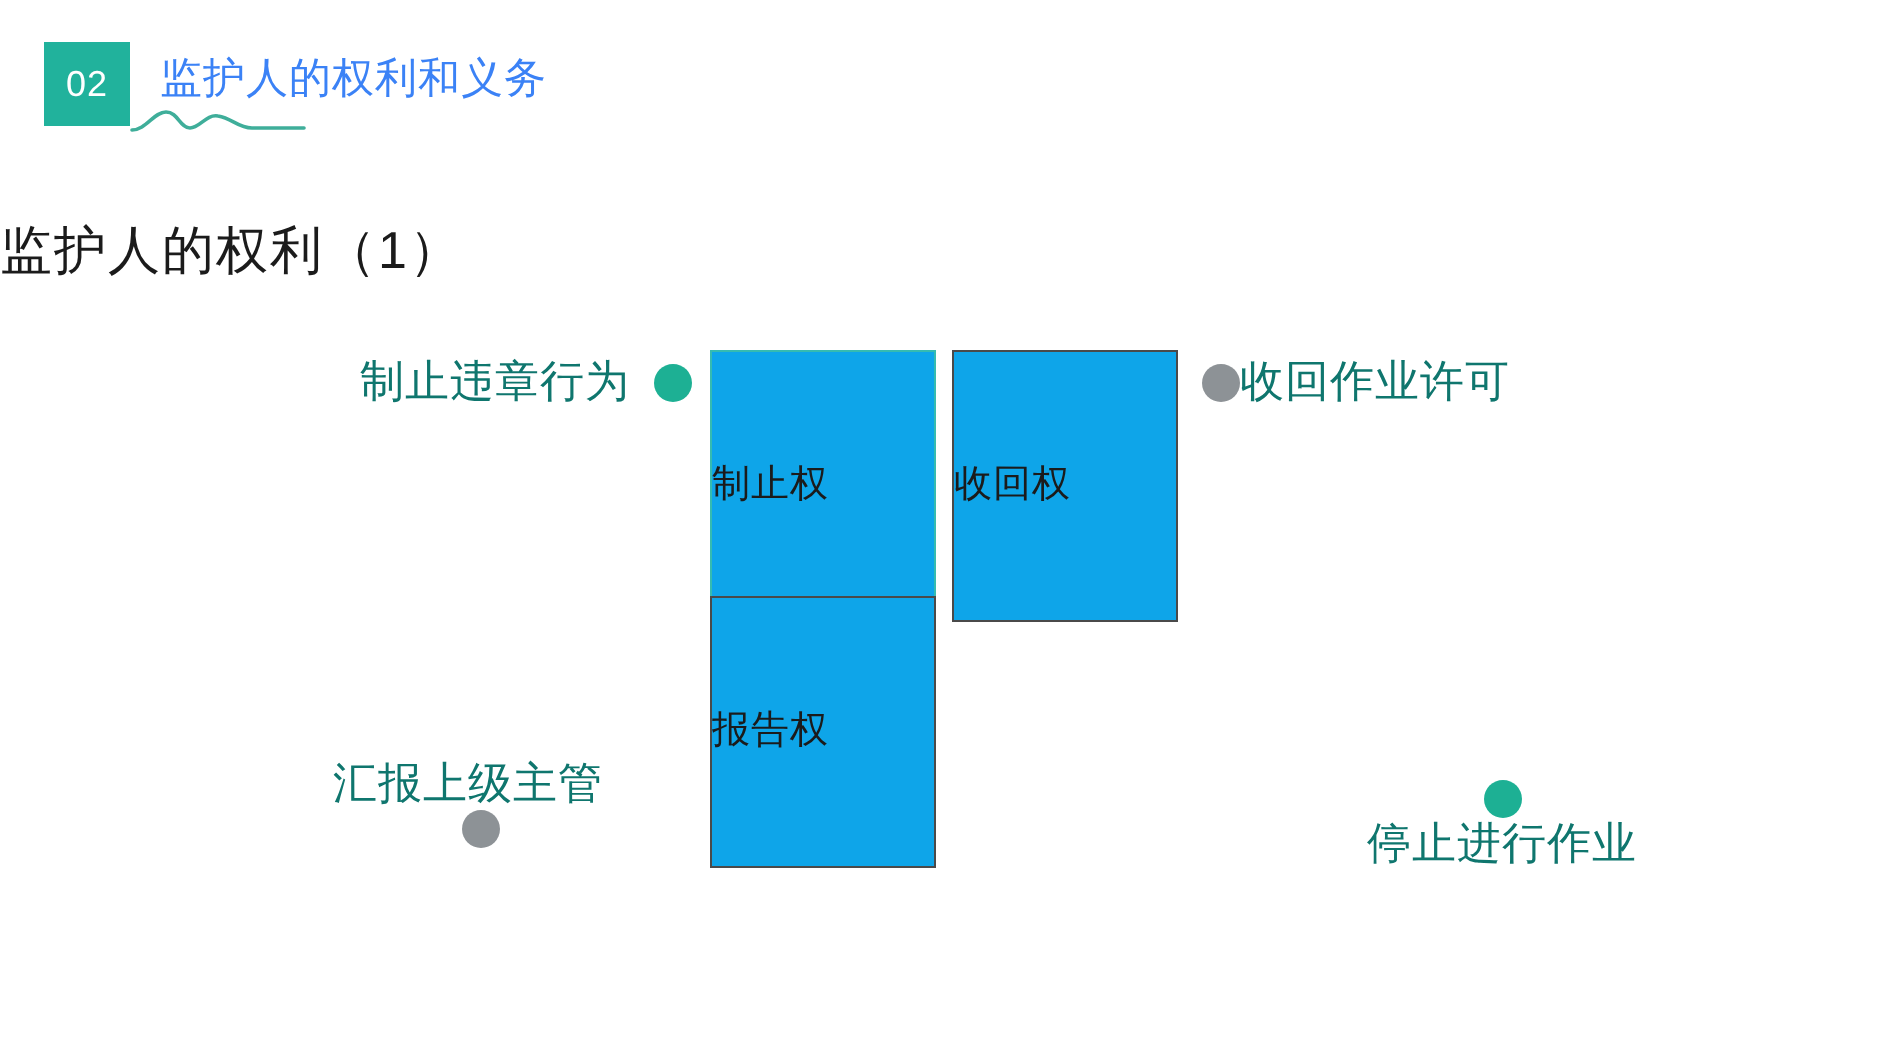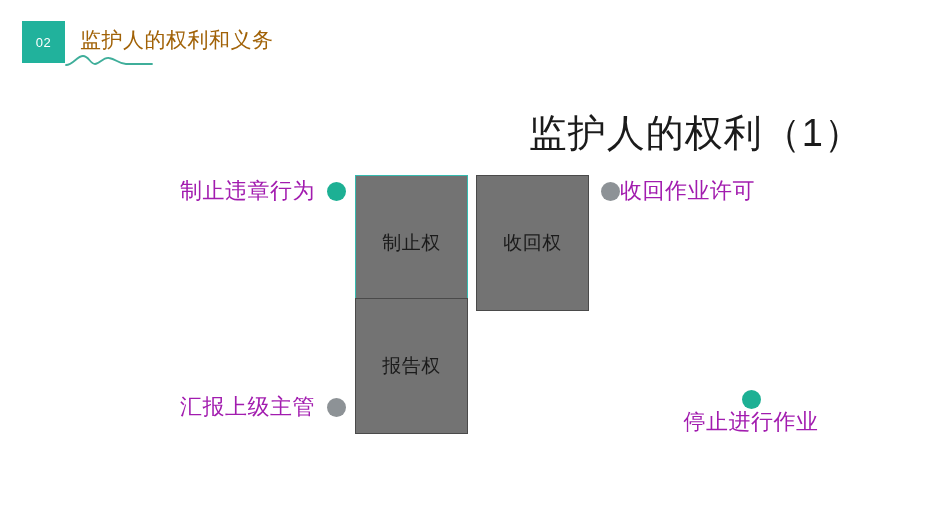--- a/index.html
+++ b/index.html
@@ -30,74 +30,74 @@
     top: 21px;
     width: 43px;
     height: 42px;
     background: #21B29C;
     display: flex;
     align-items: center;
     justify-content: center;
   }
   .section-badge-num {
     color: #ffffff;
-    font-size: 13px;
+    font-size: 18px;
     line-height: 1;
     letter-spacing: 0.5px;
   }
   .header-title {
     position: absolute;
     left: 80px;
     top: 27px;
     font-size: 21px;
     line-height: 1.2;
-    color: #a16207;
+    color: #3b82f6;
     letter-spacing: 0.5px;
     white-space: nowrap;
     text-align: center;
   }
   .header-squiggle {
     position: absolute;
     left: 64px;
     top: 52px;
     width: 90px;
     height: 20px;
   }
 
   
   .slide-title {
     position: absolute;
     left: 0;
     top: 109px;
     width: 863px;
-    text-align: right;
-    font-size: 38px;
+    text-align: left;
+    font-size: 26px;
     line-height: 1.3;
     color: #1b1b1b;
     letter-spacing: 1px;
   }
 
   .diagram {
     position: absolute;
     left: 0;
     top: 0;
     width: 944px;
     height: 529px;
   }
 
   
   .box {
     position: absolute;
     width: 113px;
     height: 136px;
-    background: #737373;
+    background: #0ea5e9;
     box-sizing: border-box;
     display: flex;
     align-items: center;
-    justify-content: center;
+    justify-content: flex-start;
   }
   .box-label {
     font-size: 19px;
     line-height: 1.2;
     color: #1b1b1b;
     letter-spacing: 0.5px;
   }
   .box-teal   { border: 1.5px solid #36BBB0; }
   .box-gray   { border: 1.5px solid #4A4A4A; }
 
@@ -123,30 +123,30 @@
     width: 19px;
     height: 19px;
     border-radius: 50%;
     flex: 0 0 auto;
   }
   .dot-teal { background: #1DB094; }
   .dot-gray { background: #8D9296; }
   .caption {
     font-size: 22px;
     line-height: 1.2;
-    color: #a21caf;
+    color: #0f766e;
     letter-spacing: 0.5px;
     white-space: nowrap;
   }
   .node-left .caption  { margin-right: 12px; }
   .node-right .caption { }
 
   .node-tl { left: 110px; top: 174px; width: 236px; }
   .node-tr { left: 601px; top: 174px; width: 300px; }
-  .node-bl { left: 110px; top: 390px; width: 236px; }
+  .node-bl { left: 122px; top: 390px; width: 236px; flex-direction: column; }
   .node-br { left: 601px; top: 390px; width: 300px; flex-direction: column; }
 </style>
 </head>
 <body>
 
 <div class="header">
 
   <div class="section-badge">
     <span class="section-badge-num">02</span>
   </div>

